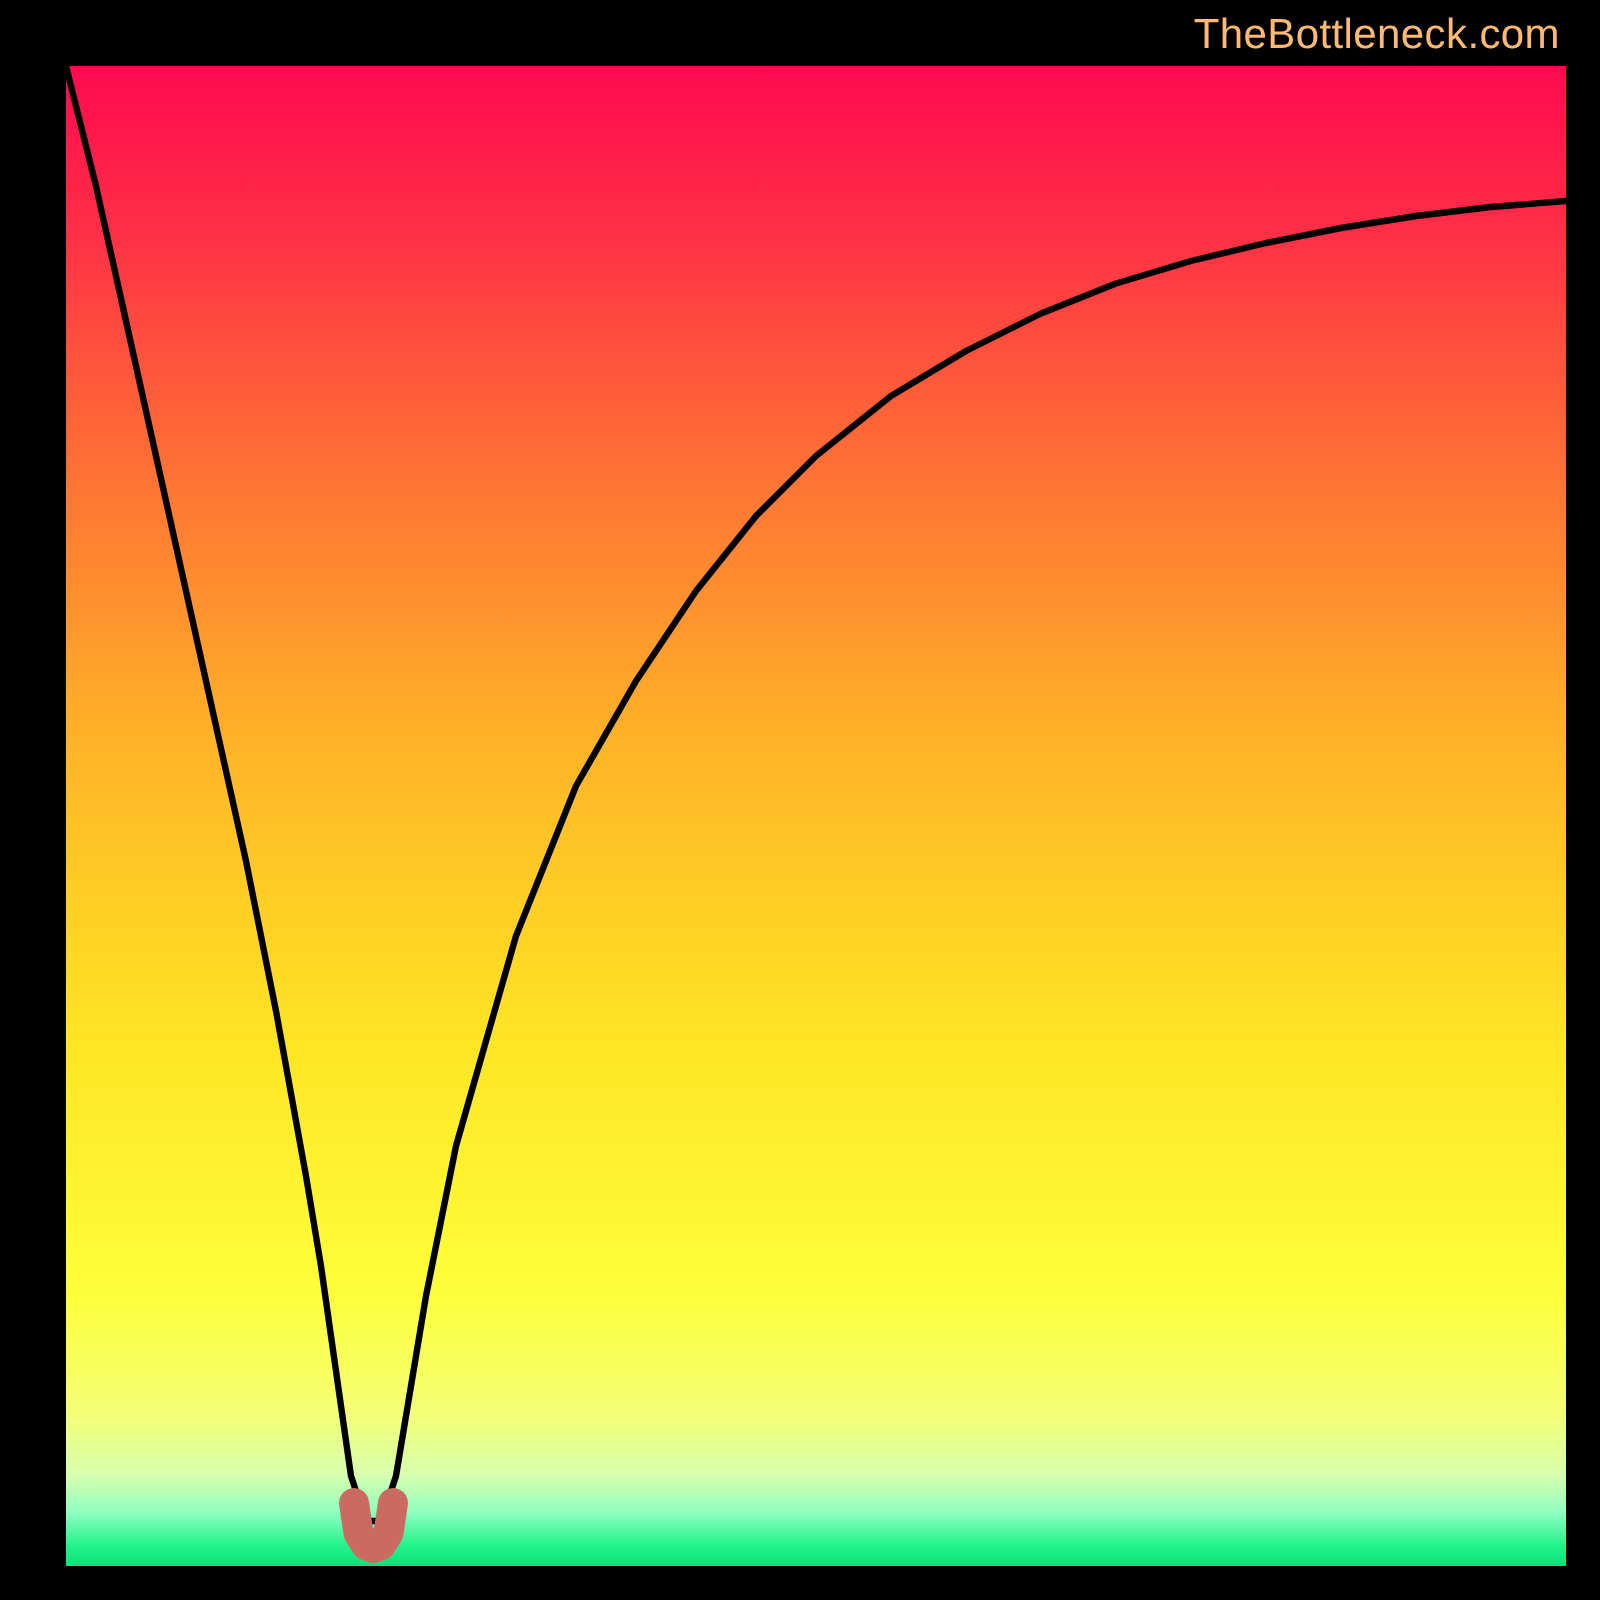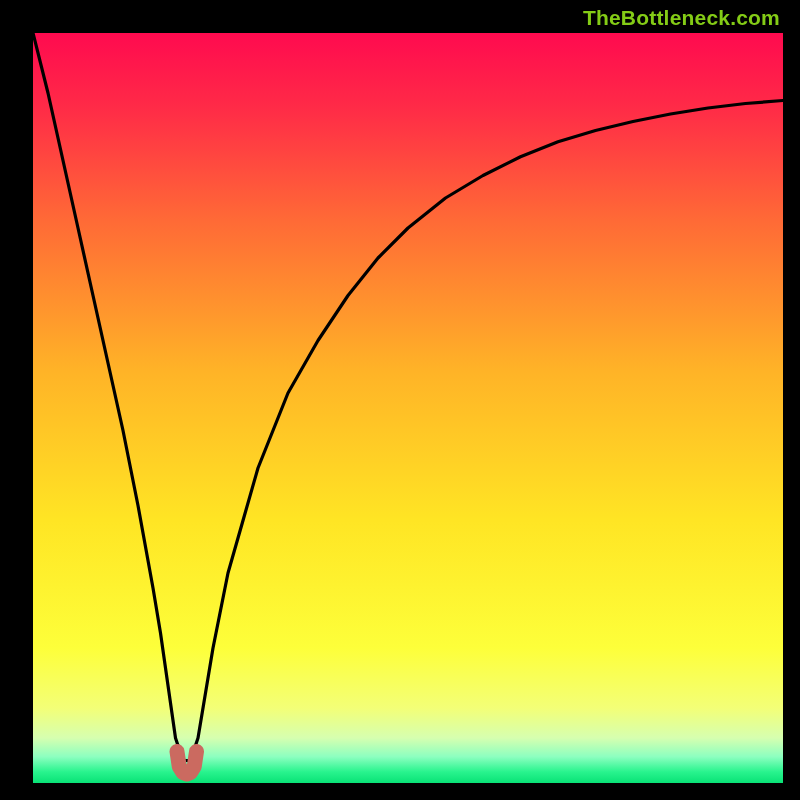--- a/index.html
+++ b/index.html
@@ -38,23 +38,23 @@
     position: absolute;
     left: 0;
     top: 0;
     width: 100%;
     height: 100%;
   }
   .watermark {
     position: absolute;
     right: 20px;
     top: 6px;
-    color: #84cc16;
+    color: #fdba74;
     font-size: 21px;
-    font-weight: 700;
+    font-weight: 400;
     letter-spacing: 0.2px;
   }
 </style>
 </head>
 <body>
 
 <div class="frame">
 
   <div class="watermark">TheBottleneck.com</div>
 

